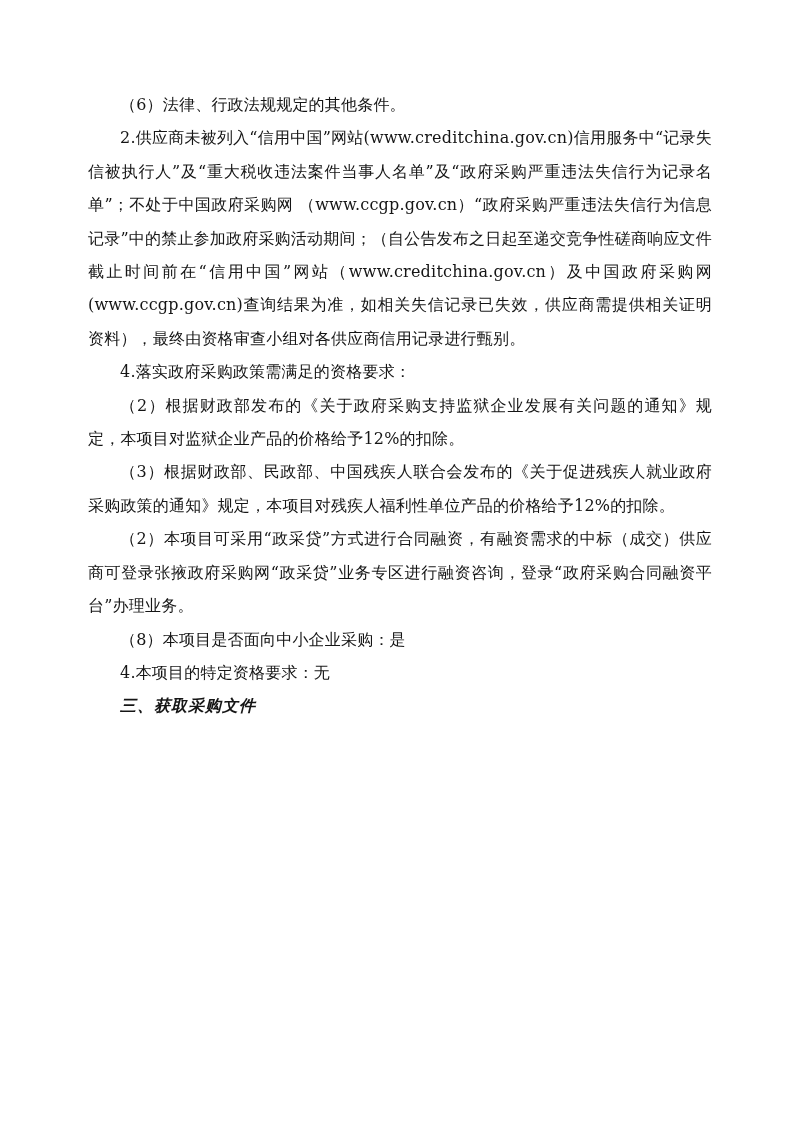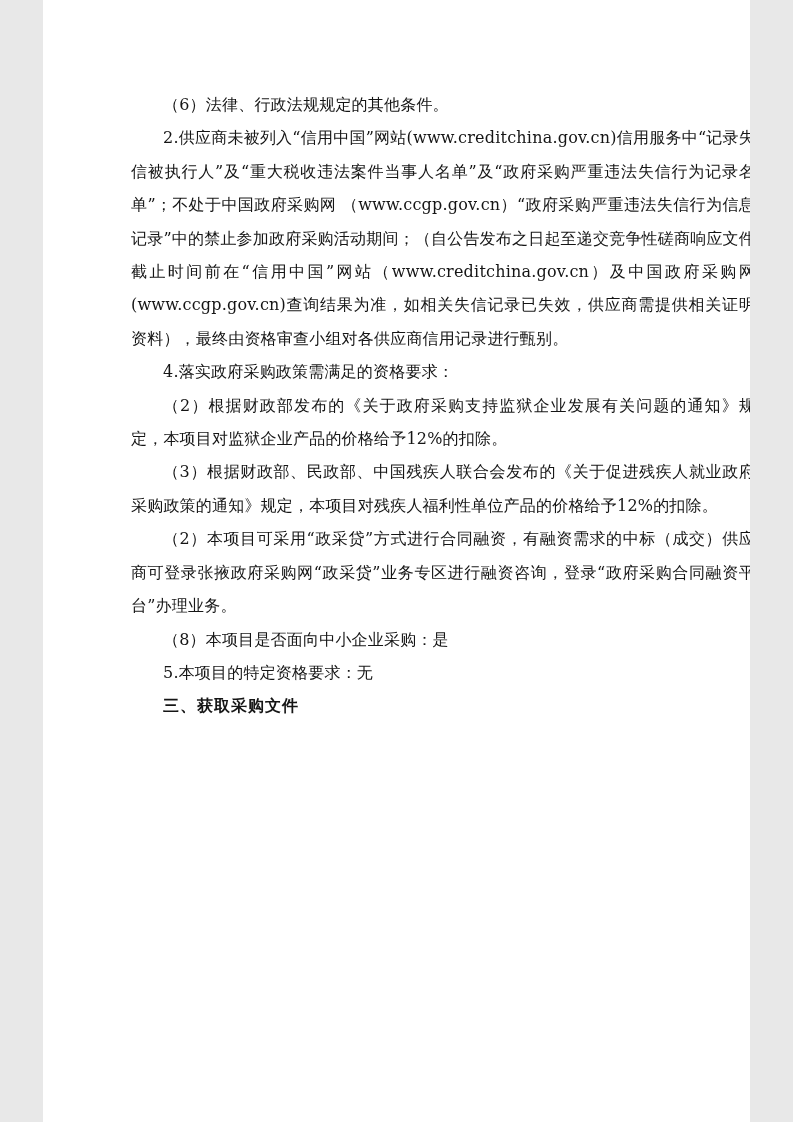--- a/index.html
+++ b/index.html
@@ -2,21 +2,21 @@
 <html><head>
 <meta charset="utf-8">
 <style>
   html, body {
     margin: 0;
     padding: 0;
     background: #e8e8e8;
   }
   .page {
     position: relative;
-    width: 707px;
+    width: 793px;
     height: 1122px;
     margin: 0 auto;
     background: #ffffff;
     overflow: hidden;
     font-family: "DejaVu Serif", "Liberation Serif", serif;
     color: #151515;
   }
   .doc-body {
     position: absolute;
     left: 88px;
@@ -30,30 +30,31 @@
     text-indent: 2em;
     text-align: justify;
     letter-spacing: 0.2px;
     word-break: break-word;
   }
   .para.heading {
     font-family: "DejaVu Sans", "Liberation Sans", sans-serif;
     font-weight: bold;
     text-align: left;
     letter-spacing: 1px;
+    font-style: italic;
   }
 </style>
 </head>
 <body>
 
 <div class="page" style="background: rgb(255, 255, 255); color: rgb(21, 21, 21);">
   <div class="doc-body" id="doc-body">
       <p class="para">（6）法律、行政法规规定的其他条件。</p>
       <p class="para">2.供应商未被列入“信用中国”网站(www.creditchina.gov.cn)信用服务中“记录失信被执行人”及“重大税收违法案件当事人名单”及“政府采购严重违法失信行为记录名单”；不处于中国政府采购网 （www.ccgp.gov.cn）“政府采购严重违法失信行为信息记录”中的禁止参加政府采购活动期间；（自公告发布之日起至递交竞争性磋商响应文件截止时间前在“信用中国”网站（www.creditchina.gov.cn）及中国政府采购网(www.ccgp.gov.cn)查询结果为准，如相关失信记录已失效，供应商需提供相关证明资料），最终由资格审查小组对各供应商信用记录进行甄别。</p>
       <p class="para">4.落实政府采购政策需满足的资格要求：</p>
       <p class="para">（2）根据财政部发布的《关于政府采购支持监狱企业发展有关问题的通知》规定，本项目对监狱企业产品的价格给予12%的扣除。</p>
       <p class="para">（3）根据财政部、民政部、中国残疾人联合会发布的《关于促进残疾人就业政府采购政策的通知》规定，本项目对残疾人福利性单位产品的价格给予12%的扣除。</p>
       <p class="para">（2）本项目可采用“政采贷”方式进行合同融资，有融资需求的中标（成交）供应商可登录张掖政府采购网“政采贷”业务专区进行融资咨询，登录“政府采购合同融资平台”办理业务。</p>
       <p class="para">（8）本项目是否面向中小企业采购：是</p>
-      <p class="para">5.本项目的特定资格要求：无</p>
+      <p class="para">4.本项目的特定资格要求：无</p>
       <p class="para heading">三、获取采购文件</p>
     </div>
 </div>
 
 </body></html>

